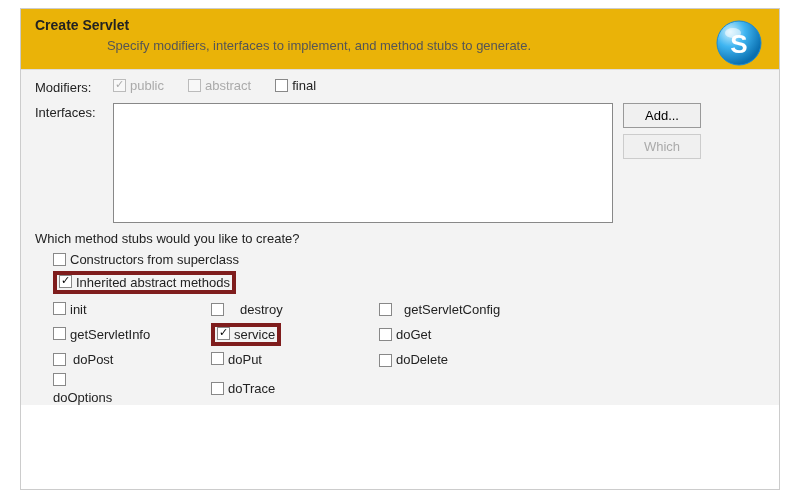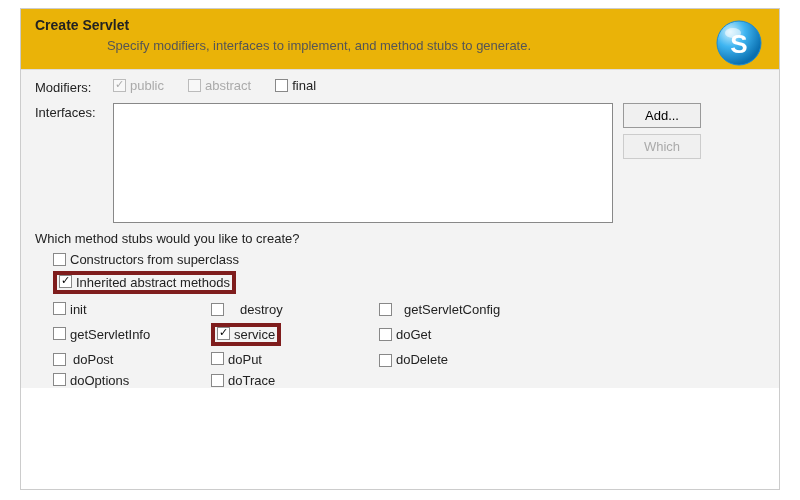--- a/index.html
+++ b/index.html
@@ -289,21 +289,21 @@
                 <span class="cbox-text">doPut</span>
               </span>
             </div>
             <div class="checkbox-wrap">
               <span style="display: inline-flex; align-items: flex-end; gap: 4px;">
                 <span class="cbox"></span>
                 <span class="cbox-text">doDelete</span>
               </span>
             </div>
             <div class="checkbox-wrap">
-              <span style="display: inline-flex; gap: 4px;">
+              <span style="display: inline-flex; gap: 4px; flex-direction: column;">
                 <span class="cbox"></span>
                 <span class="cbox-text">doOptions</span>
               </span>
             </div>
             <div class="checkbox-wrap">
               <span style="display: inline-flex; align-items: center; gap: 4px;">
                 <span class="cbox"></span>
                 <span class="cbox-text">doTrace</span>
               </span>
             </div>

